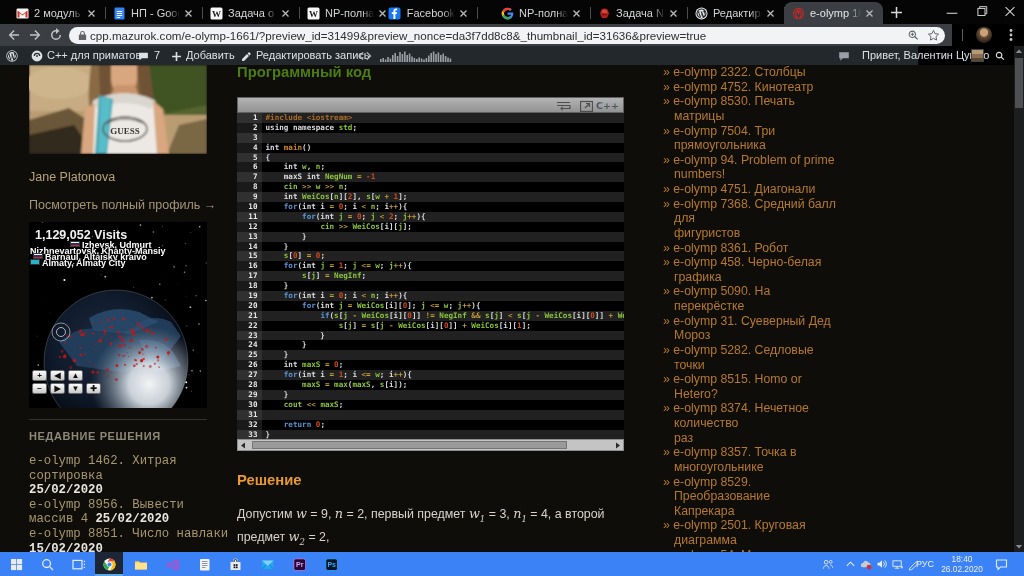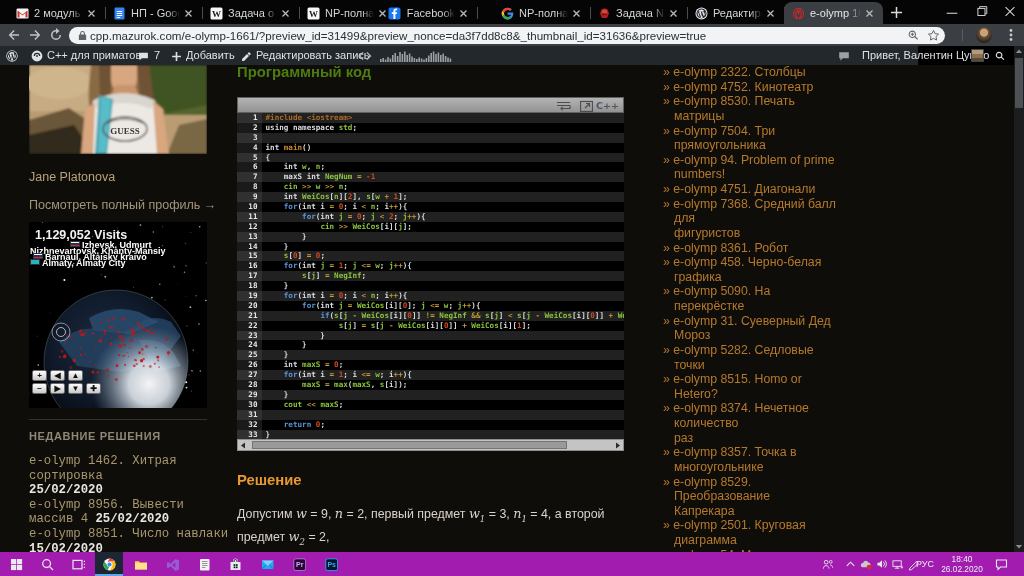--- a/index.html
+++ b/index.html
@@ -17,21 +17,21 @@
               background:linear-gradient(90deg, rgba(5,5,5,0), #050505); }
   .tab .tx { position:absolute; right:7px; top:5px; width:13px; height:13px; color:#b9bbbd; }
   .tab .sep { position:absolute; right:-1px; top:5px; width:1px; height:12px; background:#4a4d50; }
   .tab.active { background:#3b3e42; border-radius:8px 8px 0 0; top:2px; height:22px; width:99px; }
   .tab.active .ttl { color:#e4e6e8; }
   .tab.active .ttl:after { background:linear-gradient(90deg, rgba(59,62,66,0), #3b3e42); }
   #newtab { left:888px; top:4px; width:17px; height:17px; color:#d9dadb; }
   .winbtn { top:0; width:30px; height:23px; color:#d4d4d4; }
 
   
-  #toolbar { left:0; top:24px; width:1024px; height:22px; background:#3b3e42; }
+  #toolbar { left:0; top:24px; width:952px; height:22px; background:#3b3e42; }
   .navic { color:#c2c5c8; }
   #omnibox { position:absolute; left:69px; top:2.5px; width:876px; height:17.5px; background:#f1f3f4; border-radius:9px; }
   #urltext { position:absolute; left:21px; top:2px; font-size:11.6px; line-height:14px; color:#2b2f33; white-space:nowrap; }
 
   
   #adminbar { left:0; top:46px; width:918px; height:19px; background:#23282d; color:#dde1e4; font-size:11px; }
   #adminbar .it { position:absolute; top:0; height:19px; line-height:19px; white-space:nowrap; }
 
   
   #page { left:0; top:65px; width:1014px; height:487px; background:#0f0d0a; overflow:hidden; }
@@ -74,21 +74,21 @@
   
   #rsidebar { left:663px; top:0px; width:175px; font-size:12.3px; line-height:14.63px; color:#b5792c; }
   #rsidebar .ri { padding-left:11px; text-indent:-11px; }
 
   
   #vscroll { left:1014px; top:46px; width:10px; height:506px; background:#1b1d1f; }
   #vthumb { position:absolute; left:1px; top:12px; width:8px; height:50px; background:#4e5154; }
   .varrow { position:absolute; left:0; width:10px; height:12px; color:#8a8d90; }
 
   
-  #taskbar { left:0; top:552px; width:1024px; height:24px; background:#a21caf; }
+  #taskbar { left:0; top:552px; width:1024px; height:24px; background:#3b82f6; }
   .tbi { position:absolute; top:0; width:28px; height:24px; display:flex; align-items:center; justify-content:center; }
   .tbi.active { background:#1d2634; box-shadow:inset 0 -2px 0 #5ca8e8; }
   .tri { position:absolute; top:0; height:24px; display:flex; align-items:center; justify-content:center; }
   #clock { position:absolute; right:40px; top:2px; width:44px; font-size:8.3px; line-height:10px; text-align:center; color:#eceff2; }
   #lang { position:absolute; right:90px; top:0; height:24px; line-height:24px; font-size:9px; color:#eceff2; }
 </style>
 </head>
 <body>
 
 <div id="tabstrip" class="abs">

